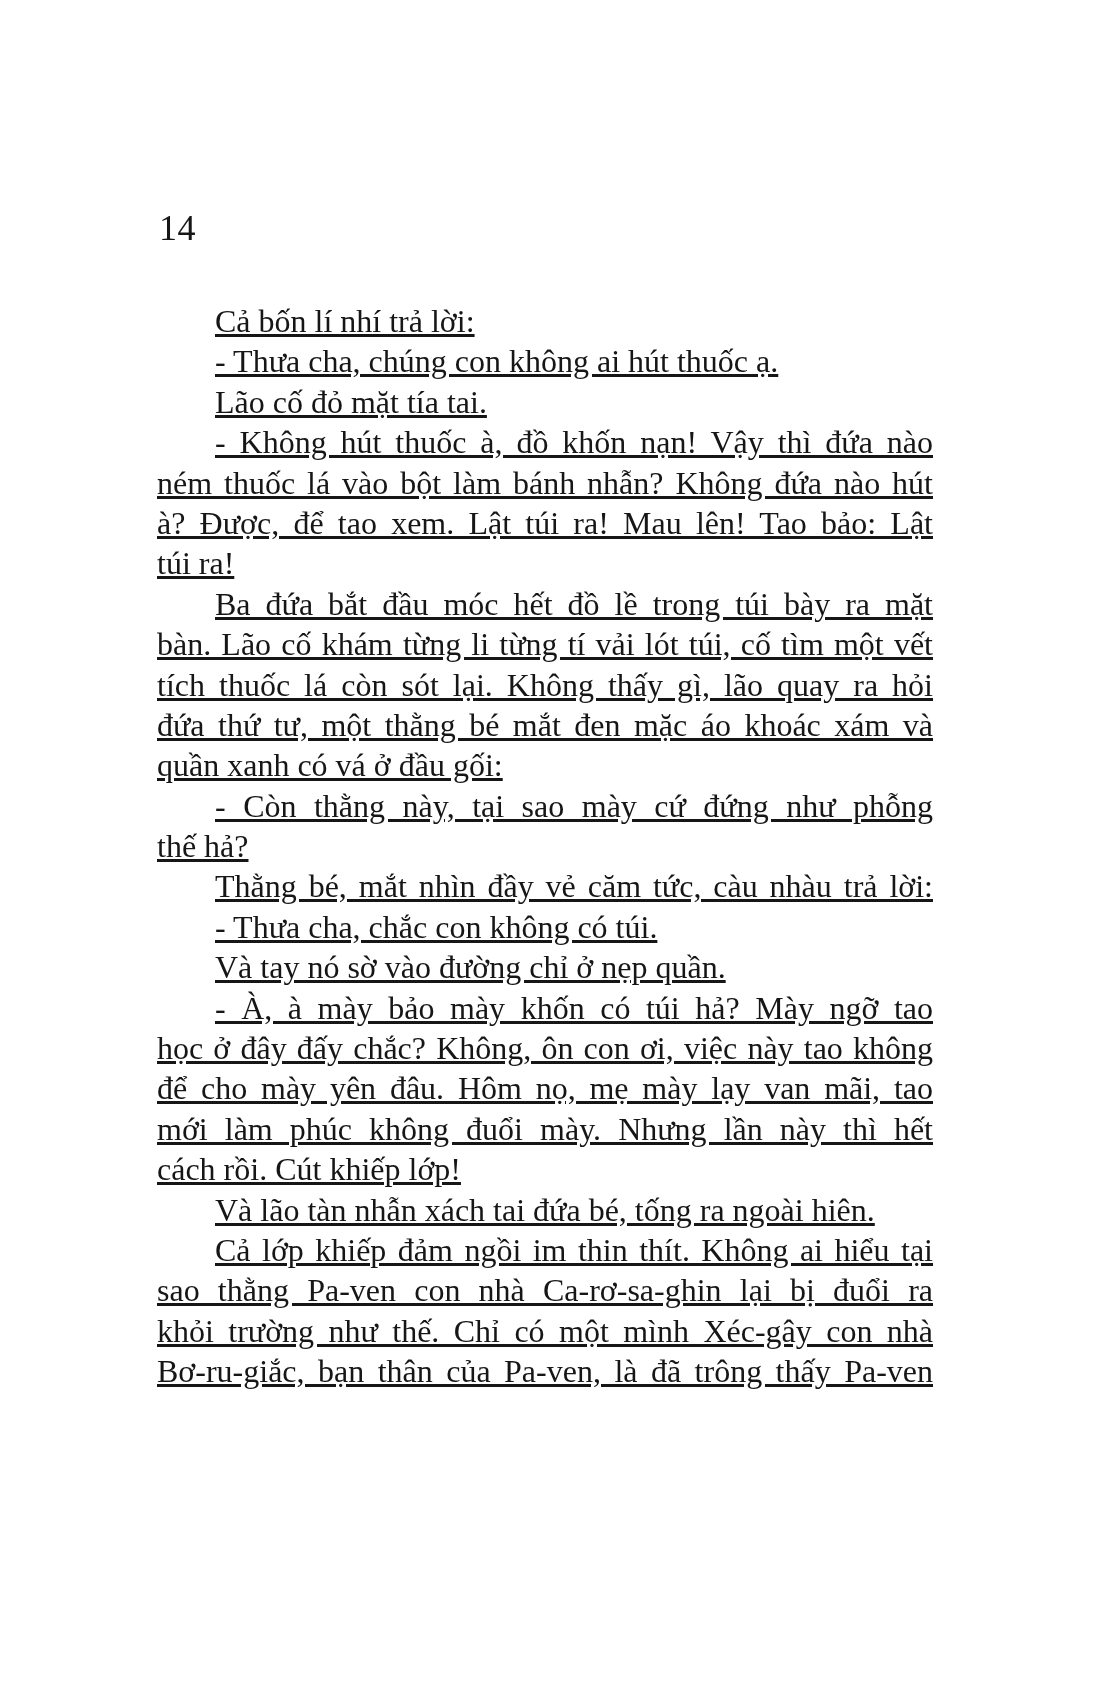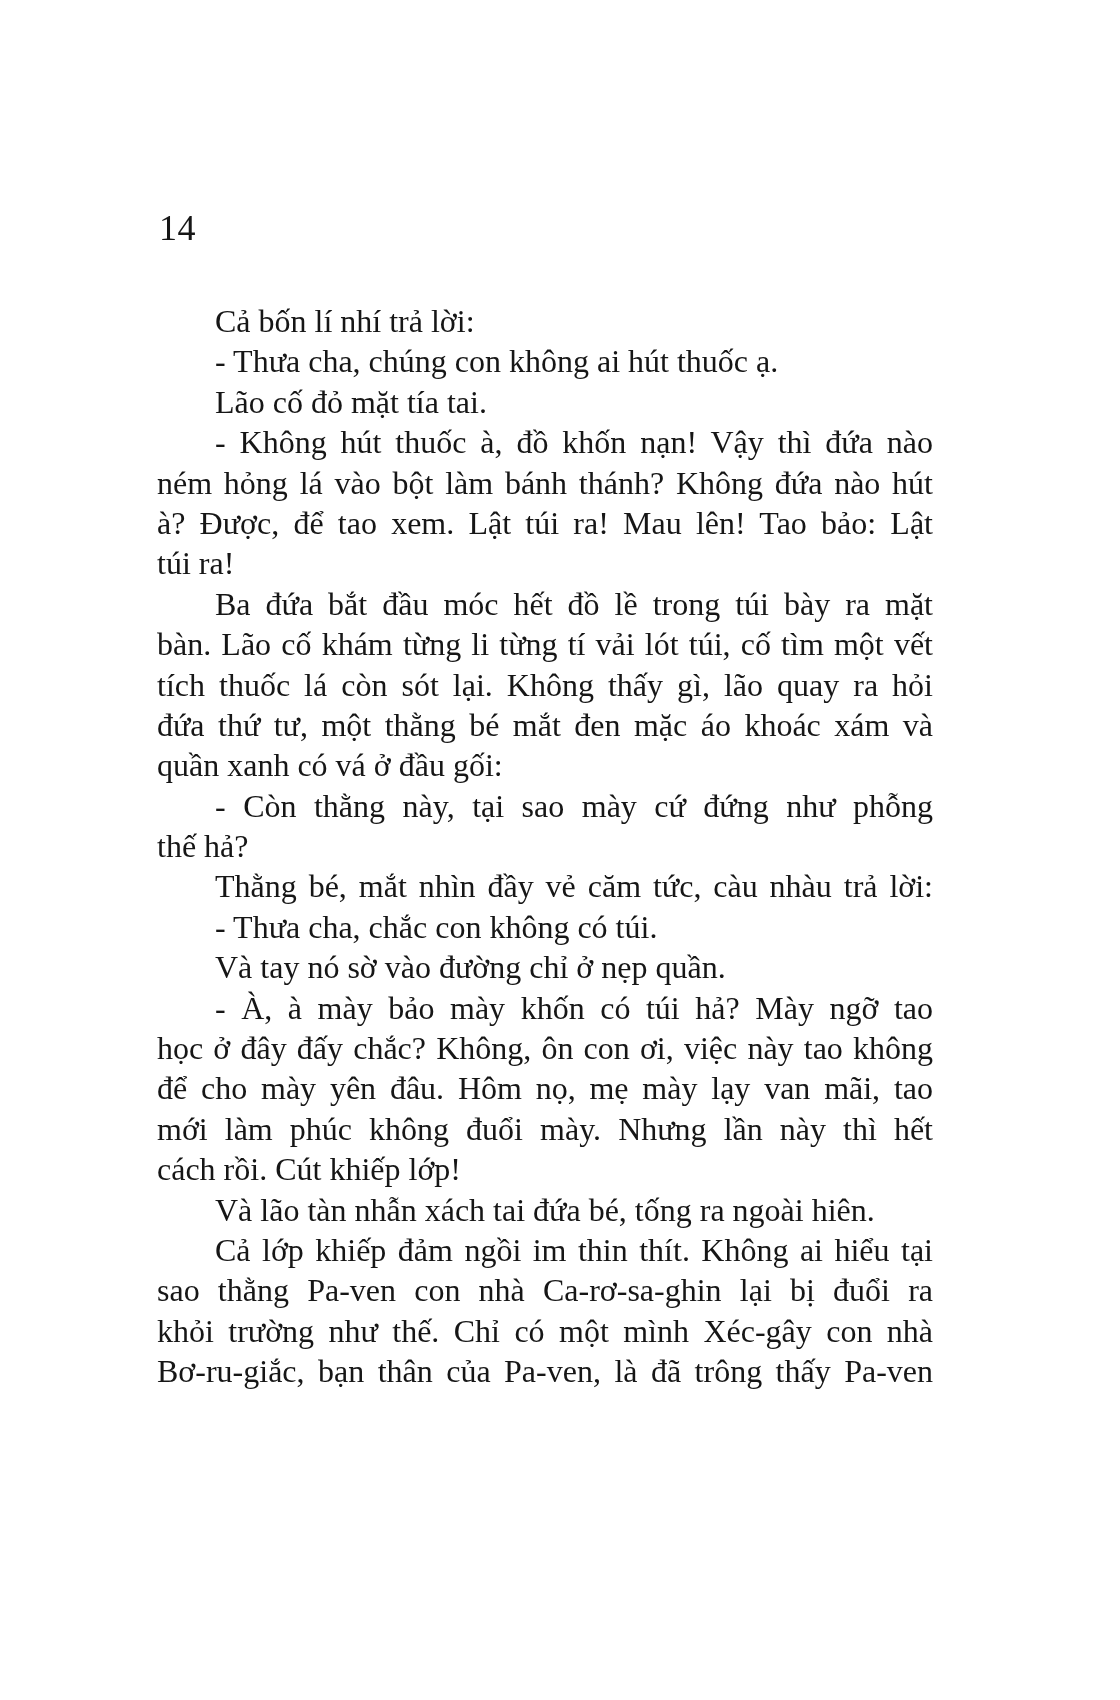--- a/index.html
+++ b/index.html
@@ -30,39 +30,40 @@
     top: 301px;
     width: 776px;
     font-size: 32px;
     line-height: 40.4px;
   }
   .text-line {
     text-align: justify;
     text-align-last: justify;
     height: 40.4px;
     overflow: visible;
+    text-decoration: underline;
   }
   .text-line.end {
     text-align-last: left;
   }
   .text-line.indent {
     text-indent: 58px;
   }
 </style>
 </head>
 <body>
 
 <div class="page">
   <div class="page-number">14</div>
   <div class="text-block" id="text-block">
       <div class="text-line indent end">Cả bốn lí nhí trả lời:</div>
       <div class="text-line indent end">- Thưa cha, chúng con không ai hút thuốc ạ.</div>
       <div class="text-line indent end">Lão cố đỏ mặt tía tai.</div>
       <div class="text-line indent">- Không hút thuốc à, đồ khốn nạn! Vậy thì đứa nào</div>
-      <div class="text-line">ném hỏng lá vào bột làm bánh thánh? Không đứa nào hút</div>
+      <div class="text-line">ném thuốc lá vào bột làm bánh nhẫn? Không đứa nào hút</div>
       <div class="text-line">à? Được, để tao xem. Lật túi ra! Mau lên! Tao bảo: Lật</div>
       <div class="text-line end">túi ra!</div>
       <div class="text-line indent">Ba đứa bắt đầu móc hết đồ lề trong túi bày ra mặt</div>
       <div class="text-line">bàn. Lão cố khám từng li từng tí vải lót túi, cố tìm một vết</div>
       <div class="text-line">tích thuốc lá còn sót lại. Không thấy gì, lão quay ra hỏi</div>
       <div class="text-line">đứa thứ tư, một thằng bé mắt đen mặc áo khoác xám và</div>
       <div class="text-line end">quần xanh có vá ở đầu gối:</div>
       <div class="text-line indent">- Còn thằng này, tại sao mày cứ đứng như phỗng</div>
       <div class="text-line end">thế hả?</div>
       <div class="text-line indent">Thằng bé, mắt nhìn đầy vẻ căm tức, càu nhàu trả lời:</div>

